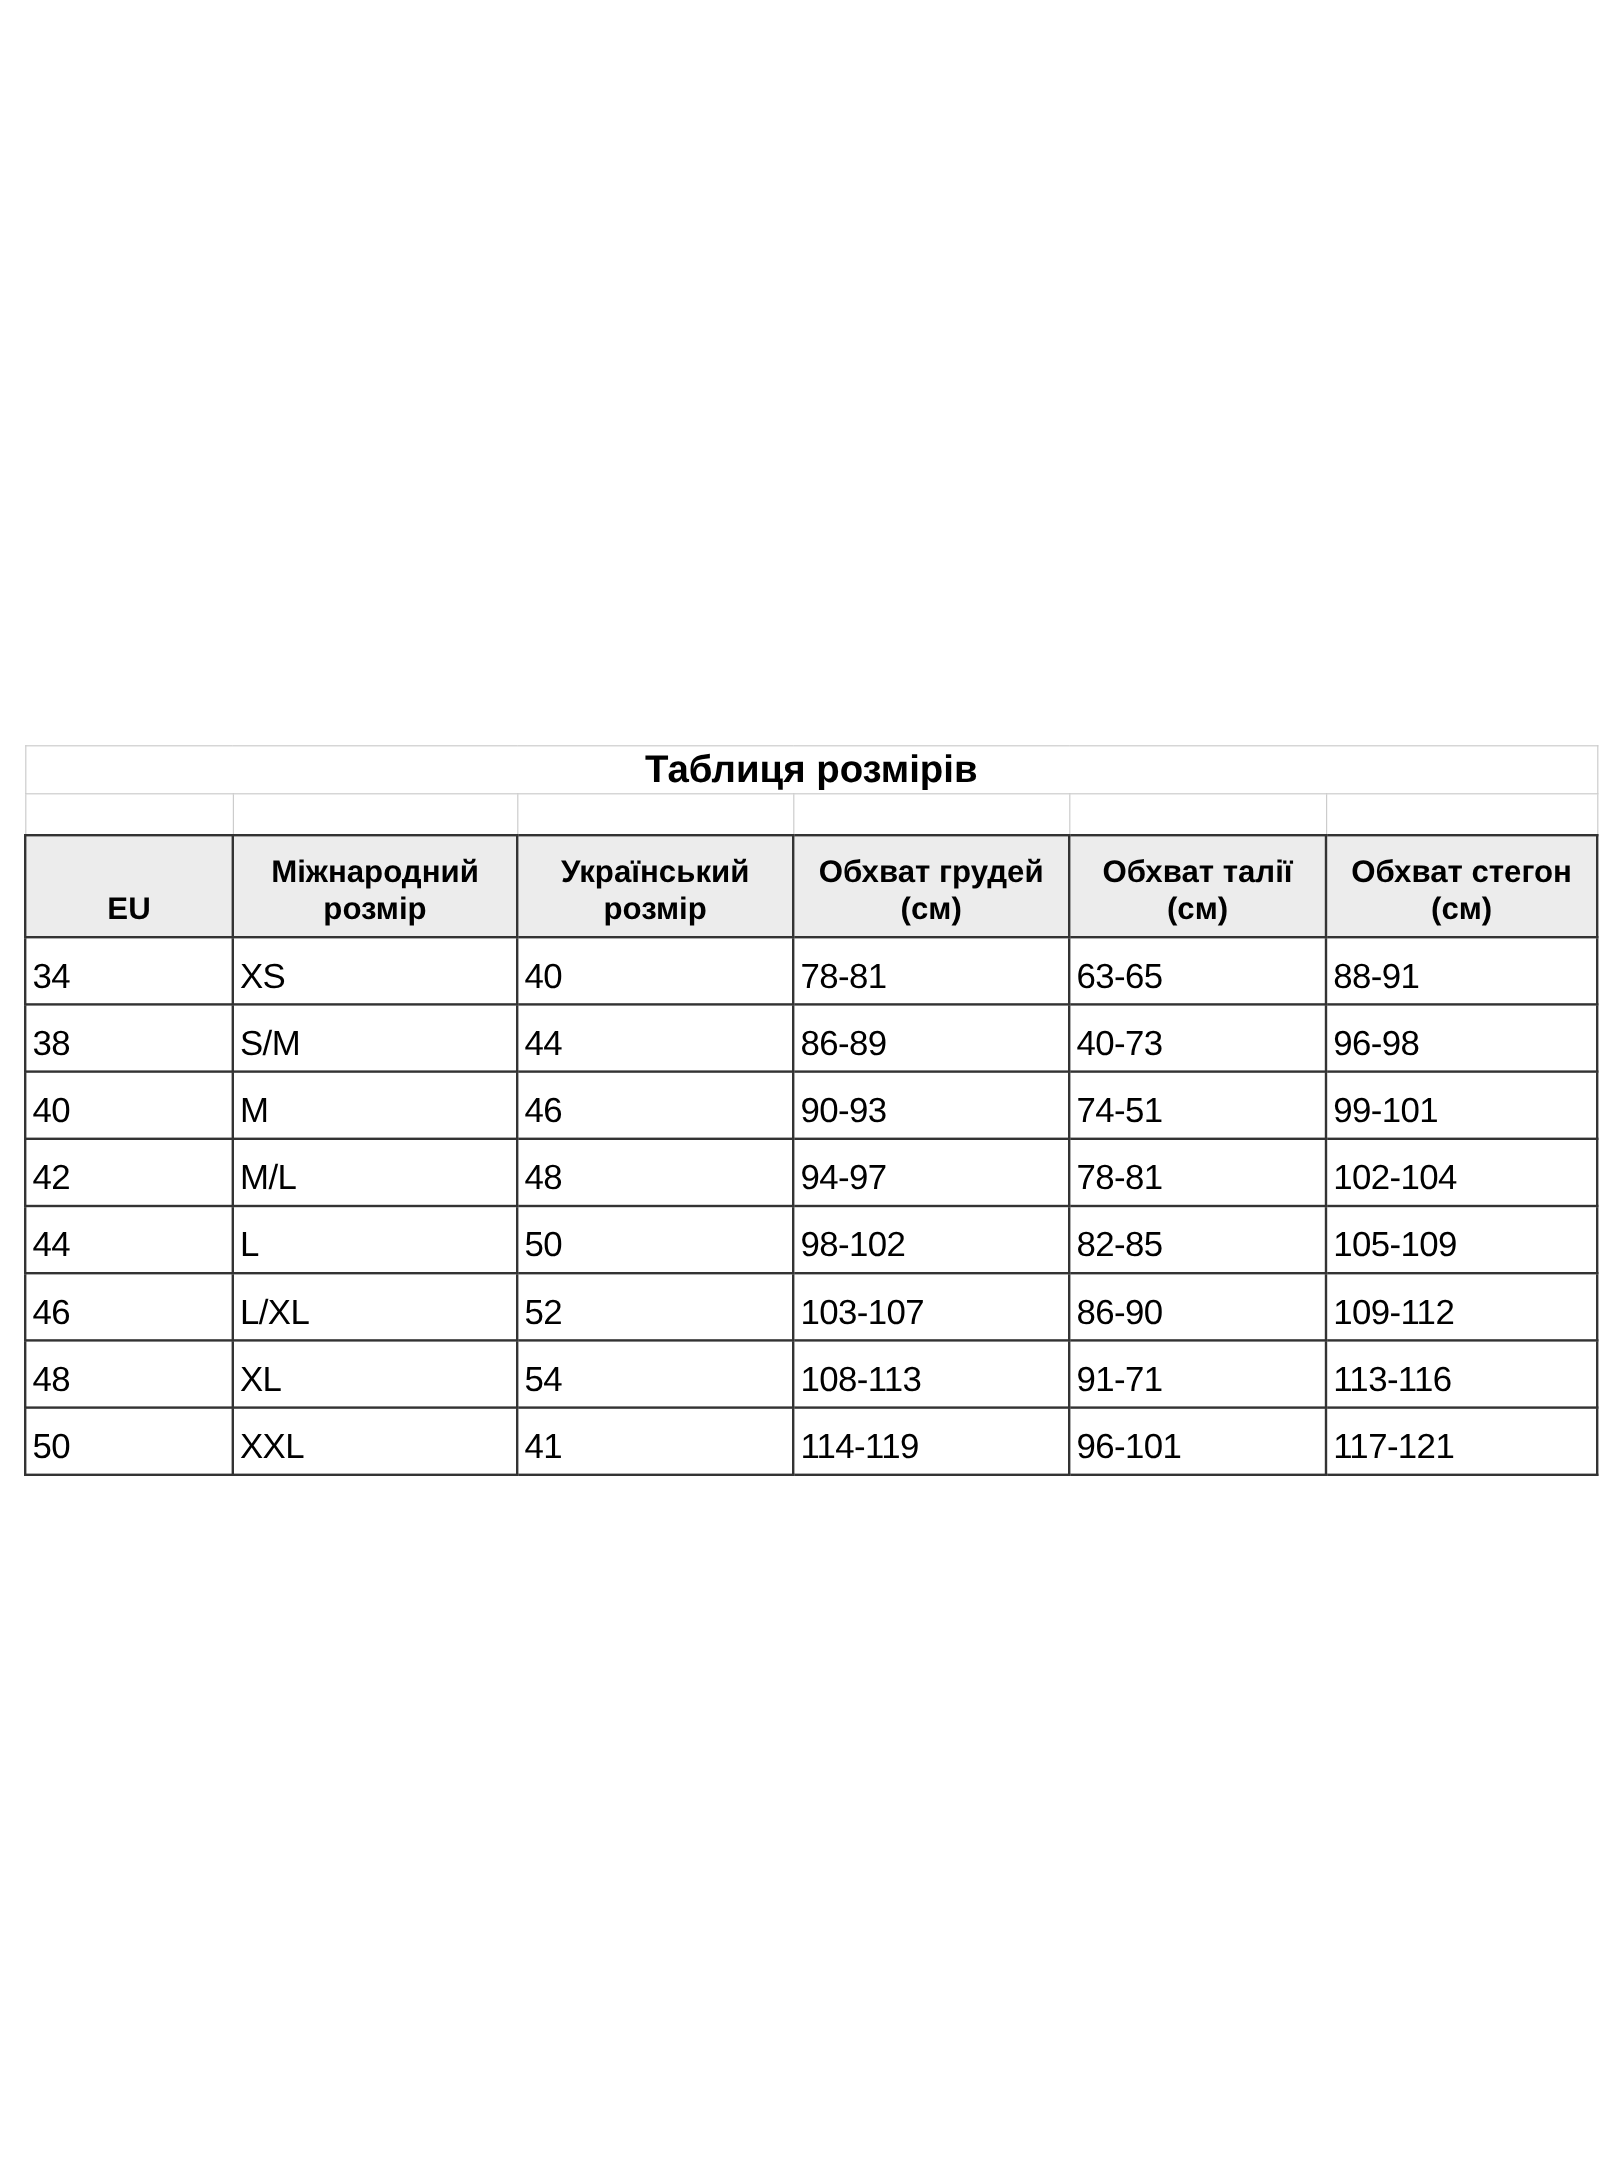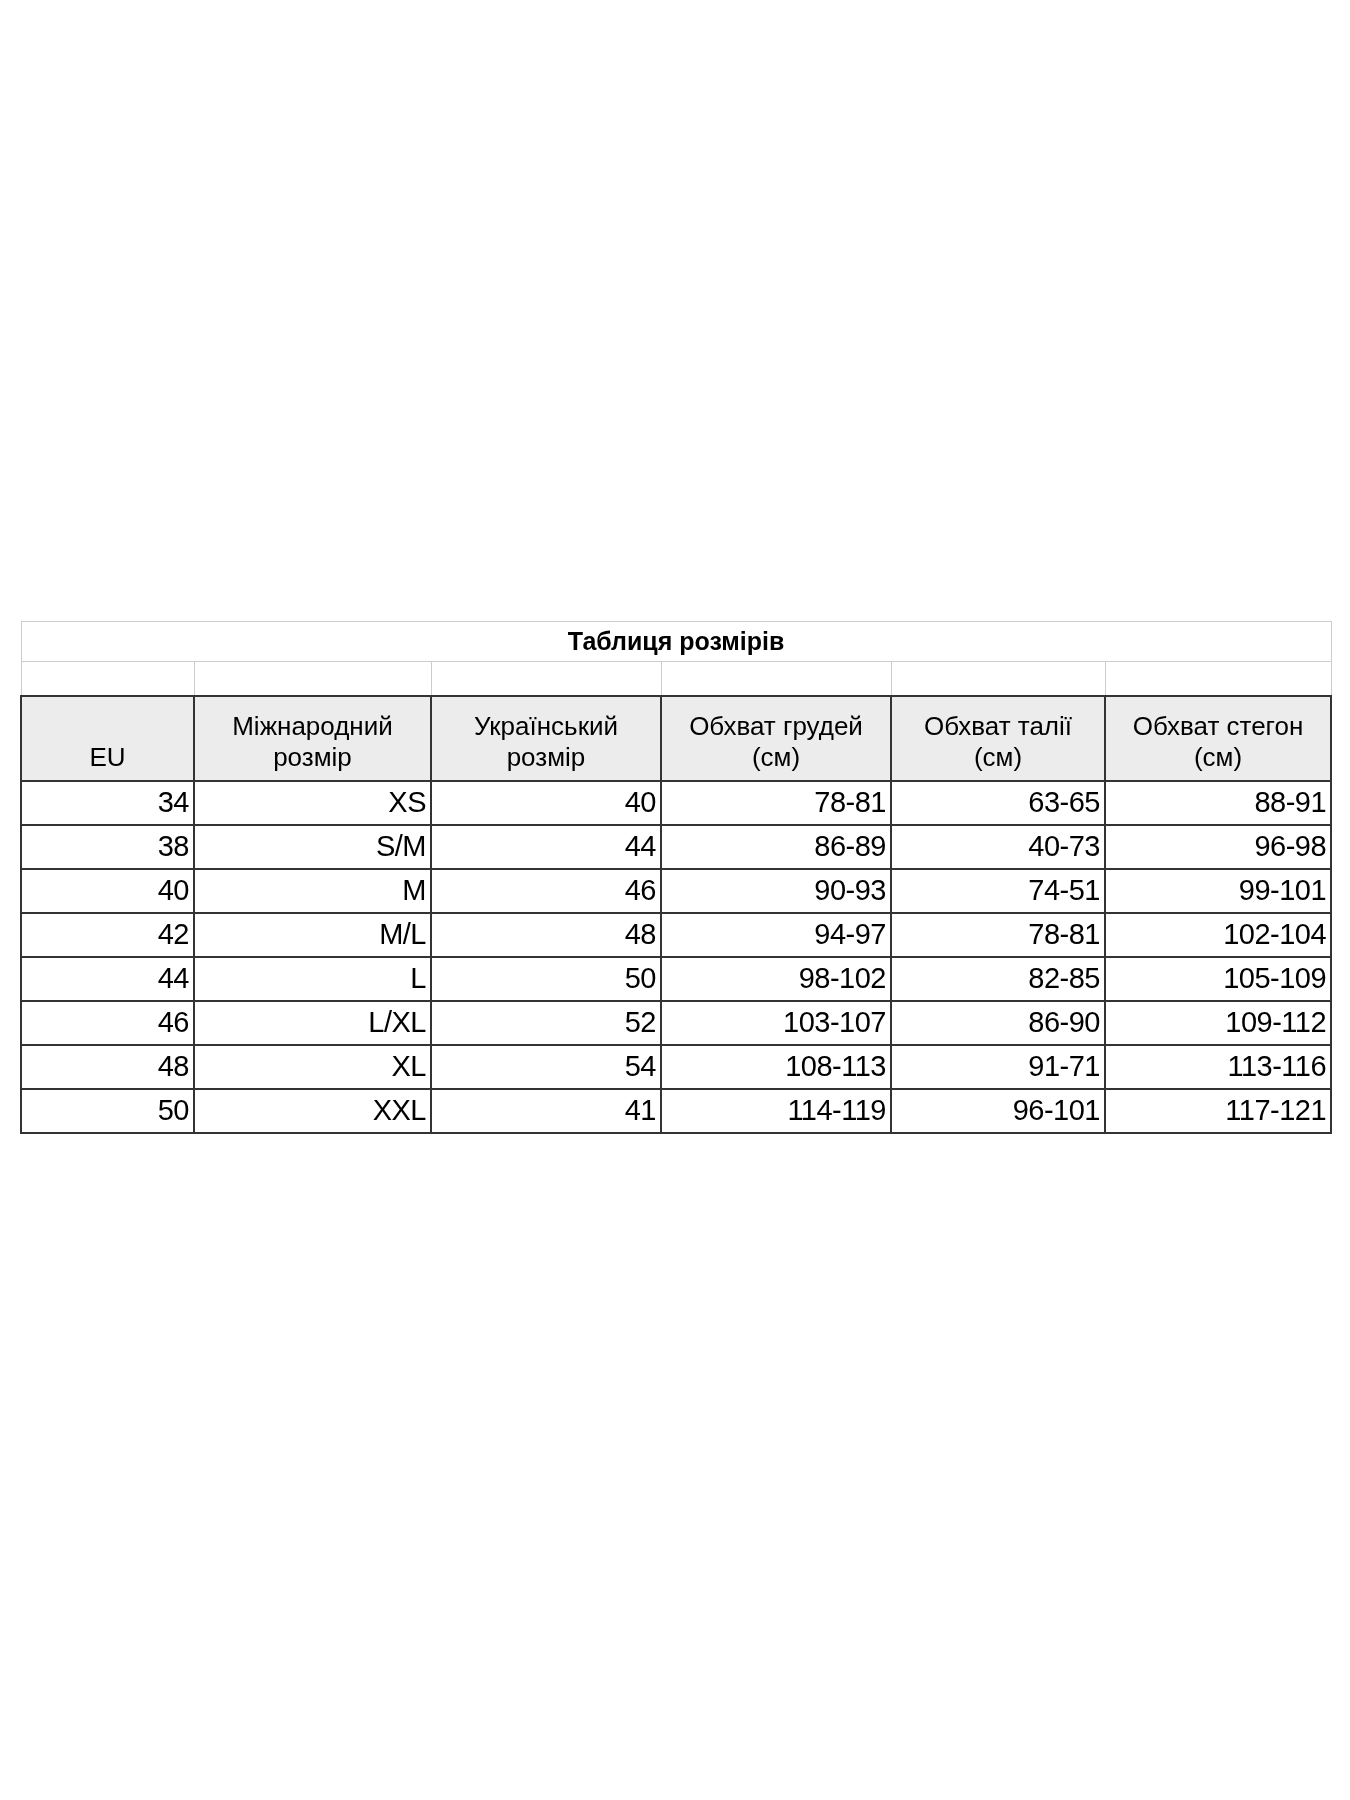--- a/index.html
+++ b/index.html
@@ -27,50 +27,50 @@
     width: 1310px;
     color: var(--text-color, #000000);
   }
   
   tr.title-row td {
     border: 1px solid var(--grid-light, #cccccc);
     height: 39px;
     text-align: center;
     vertical-align: middle;
     font-weight: bold;
-    font-size: 25px;
+    font-size: 32px;
     padding: 0;
   }
   
   tr.spacer-row td {
     border: 1px solid var(--grid-light, #cccccc);
     height: 33px;
     padding: 0;
   }
   
   tr.header-row th {
     border: 2px solid var(--grid-dark, #333333);
     background: var(--header-bg, #ececec);
     height: 76px;
     vertical-align: bottom;
     text-align: center;
-    font-weight: normal;
+    font-weight: bold;
     font-size: 26px;
     line-height: 31px;
     padding: 0 6px 7px 6px;
   }
   
   tr.data-row td {
     border: 2px solid var(--grid-dark, #333333);
     height: 40px;
     vertical-align: middle;
-    text-align: right;
+    text-align: left;
     font-size: 29px;
     letter-spacing: -0.5px;
-    padding: 0 4px 2px 5px;
+    padding: 12px 4px 2px 5px;
     white-space: nowrap;
     overflow: hidden;
   }
 </style>
 </head>
 <body>
 
 <div class="page">
   <div class="table-wrap">
     <table class="size-table">

